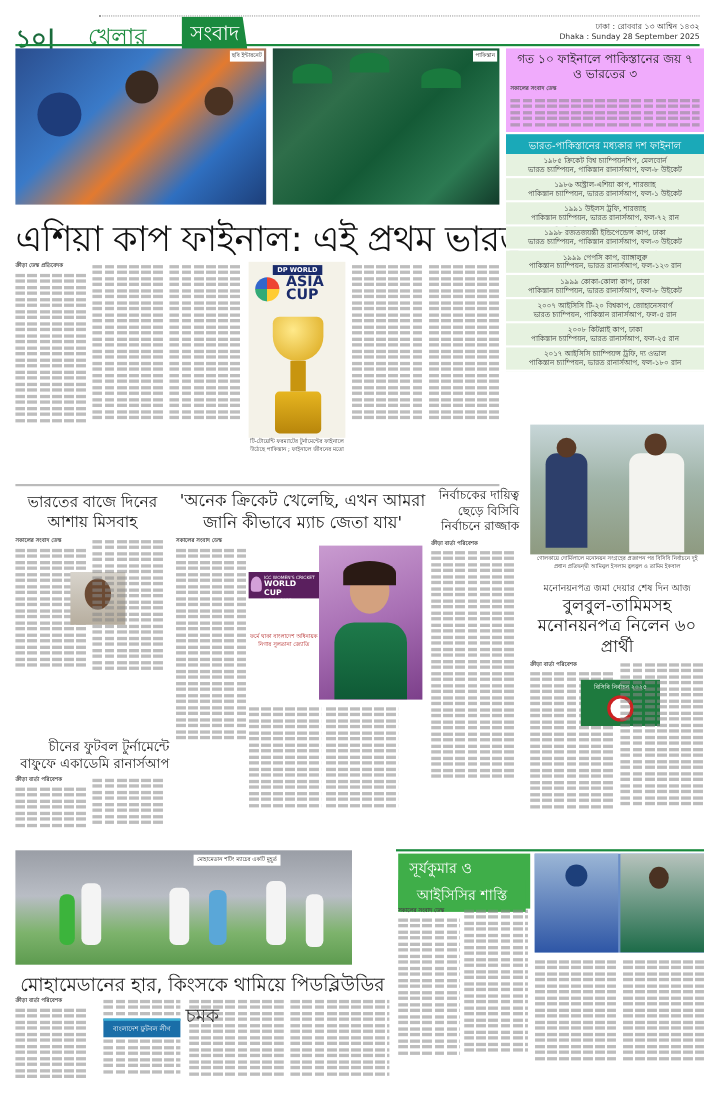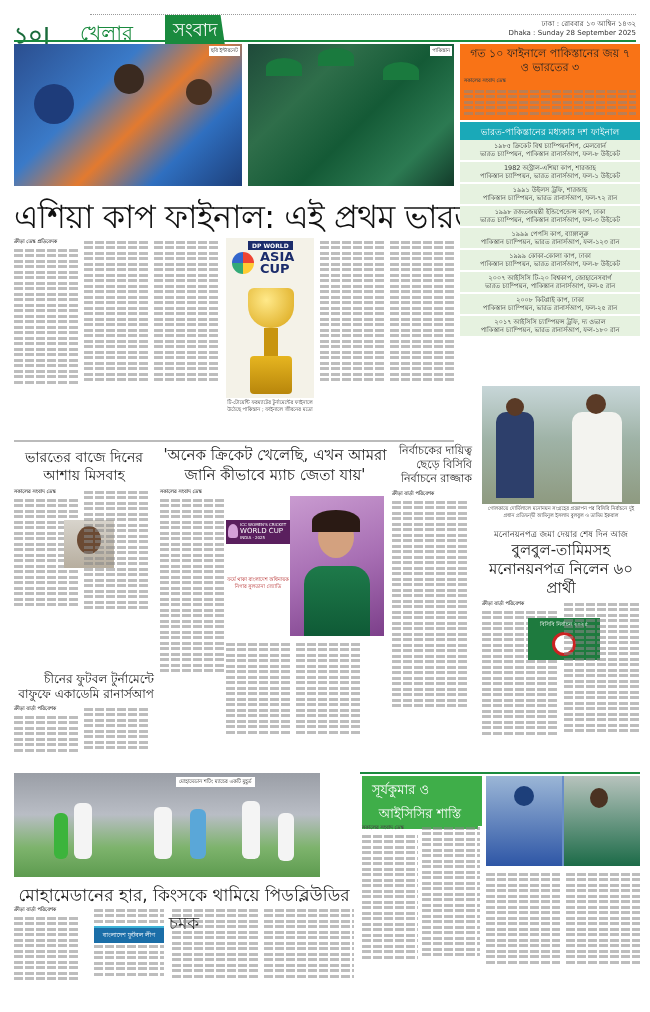--- a/index.html
+++ b/index.html
@@ -8,21 +8,21 @@
 .dots{border-top:1px dotted #9a9a9a}
 .hdr-num{left:14px;top:18px;font-size:22px;color:#1a6b3b;font-weight:bold}
 .hdr-title{left:80px;top:18px;font-size:20px;color:#1a8a3e}
 .hdr-tag{left:165px;top:15px;background:#1a8a3e;color:#fff;font-size:18px;padding:1px 8px;clip-path:polygon(0 0,92% 0,100% 100%,0 100%)}
 .hdr-date{right:14px;top:20px;font-size:7px;color:#333;text-align:right;line-height:9px}
 .hdr-line{left:14px;right:14px;top:40px;border-top:2px solid #1a8a3e}
 .photo{overflow:hidden}
 .filler{height:3px;background:repeating-linear-gradient(90deg,#888 0 9px,transparent 9px 11px);opacity:.55;margin:2.5px 0}
 .cap{font-size:5px;color:#333;text-align:center;line-height:7px}
 .h-big{font-size:32px;color:#111;left:14px;top:192px;letter-spacing:-0.5px}
-.box-green{background:#f97316}
+.box-green{background:#f0abfc}
 .final-item{background:#e6f2e0;border-bottom:2px solid #fff;text-align:center;font-size:6.5px;line-height:8px;color:#333;padding:2px 0}
 .bar-teal{background:#1aa9b8;color:#fff;text-align:center;font-size:9px;padding:3px 0}
 .h-mid{font-size:17px;color:#222;text-align:center;line-height:21px}
 .h-sm{font-size:13px;color:#222;text-align:right;line-height:16px}
 .byline{font-size:5px;color:#444;font-weight:bold}
 .rule{border-top:2px solid #bbb}
 .greenrule{border-top:2px solid #1a8a3e}
 .gbanner{background:#3fae49;color:#fff;font-size:13px;padding:4px 10px}
 </style>
 </head>
@@ -228,21 +228,21 @@
       <div class="filler"></div>
     </div>
 </div>
 <div class="abs bar-teal" style="left:460px;top:122px;width:180px">ভারত-পাকিস্তানের মধ্যকার দশ ফাইনাল</div>
 <div class="abs" style="left:460px;top:140px;width:180px">
   <div class="final-item">
       <div>১৯৮৫ ক্রিকেট বিশ্ব চ্যাম্পিয়নশিপ, মেলবোর্ন</div>
       <div>ভারত চ্যাম্পিয়ন, পাকিস্তান রানার্সআপ, ফল-৮ উইকেট</div>
     </div>
   <div class="final-item">
-      <div>1982 অস্ট্রাল-এশিয়া কাপ, শারজাহ</div>
+      <div>১৯৮৬ অস্ট্রাল-এশিয়া কাপ, শারজাহ</div>
       <div>পাকিস্তান চ্যাম্পিয়ন, ভারত রানার্সআপ, ফল-১ উইকেট</div>
     </div>
   <div class="final-item">
       <div>১৯৯১ উইলস ট্রফি, শারজাহ</div>
       <div>পাকিস্তান চ্যাম্পিয়ন, ভারত রানার্সআপ, ফল-৭২ রান</div>
     </div>
   <div class="final-item">
       <div>১৯৯৮ রজতজয়ন্তী ইন্ডিপেন্ডেন্স কাপ, ঢাকা</div>
       <div>ভারত চ্যাম্পিয়ন, পাকিস্তান রানার্সআপ, ফল-৩ উইকেট</div>
     </div>
@@ -394,21 +394,21 @@
       <div class="filler"></div>
       <div class="filler"></div>
       <div class="filler"></div>
       <div class="filler"></div>
       <div class="filler"></div>
     </div>
 </div>
 <div class="abs" style="left:226px;top:520px;width:64px;height:24px;background:#5a1f5e;color:#fff;font-size:4px;padding:2px 3px 0 14px;line-height:5px">
   <div class="abs" style="left:2px;top:4px;width:10px;height:14px;border-radius:50% 50% 3px 3px;background:#d4a0d8"></div>
   <div>ICC WOMEN'S CRICKET</div>
-  <div style="font-size:7px;font-weight:normal;line-height:8px">WORLD CUP</div>
+  <div style="font-size:7px;font-weight:bold;line-height:8px">WORLD CUP</div>
   <div>INDIA · 2025</div>
 </div>
 <div class="abs" style="left:226px;top:576px;width:64px;font-size:5px;line-height:7px;color:#b02020;text-align:center">ফর্মে থাকা বাংলাদেশ অধিনায়ক নিগার সুলতানা জ্যোতি</div>
 <div class="abs photo" style="left:290px;top:496px;width:94px;height:140px;background:linear-gradient(160deg,#c99bd0 0%,#a86fb4 50%,#7c3f8a 100%)">
   <div class="abs" style="left:28px;top:20px;width:36px;height:42px;border-radius:50%;background:#d3a17f"></div>
   <div class="abs" style="left:22px;top:14px;width:48px;height:22px;border-radius:50% 50% 0 0;background:#2a1a14"></div>
   <div class="abs" style="left:14px;top:70px;width:66px;height:70px;background:linear-gradient(#1e7a4a,#0f5a36);border-radius:18px 18px 0 0"></div>
 </div>
 <div class="abs" style="left:226px;top:640px;width:66px">
   <div>

